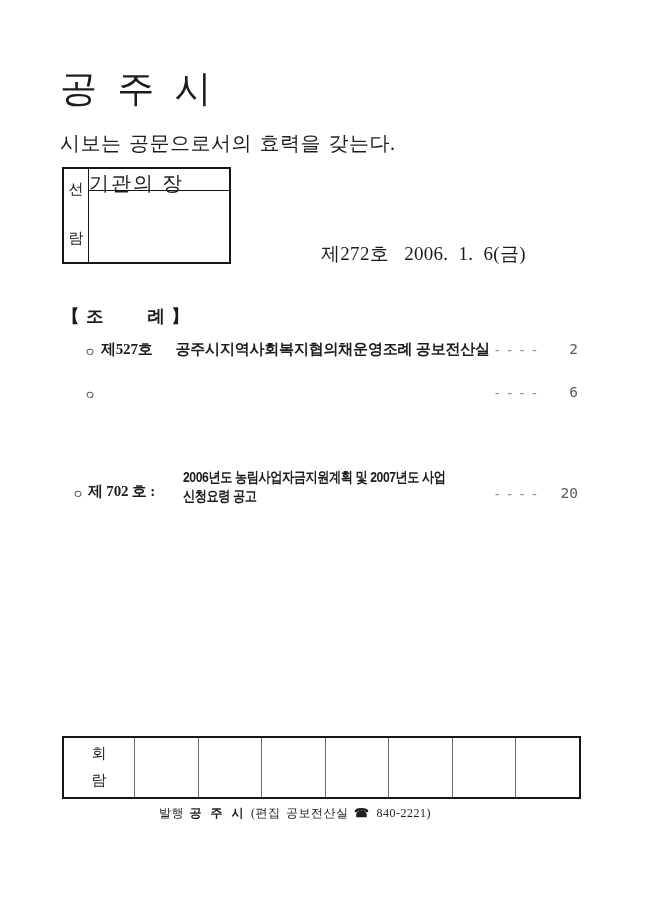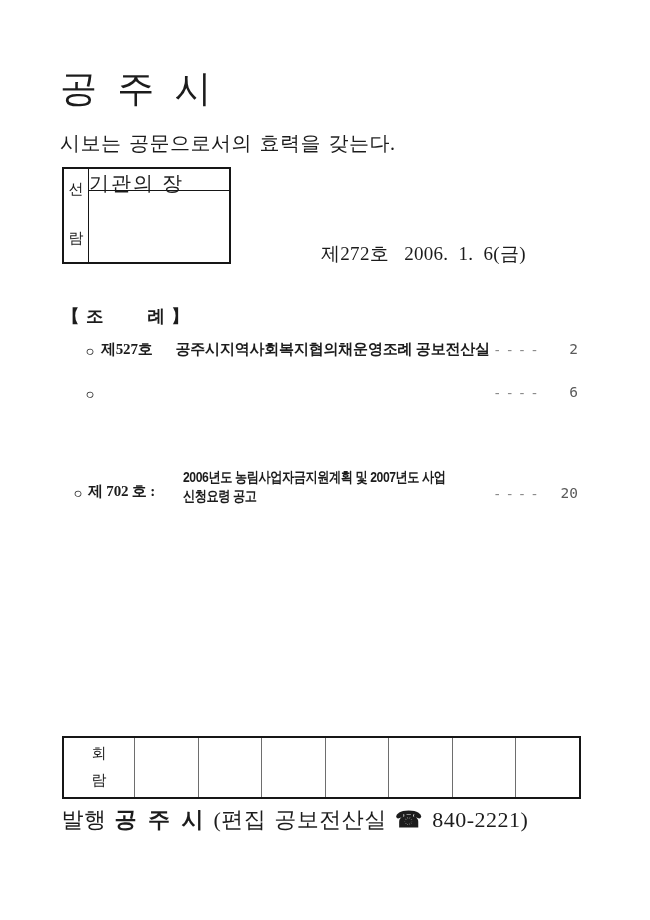--- a/index.html
+++ b/index.html
@@ -118,21 +118,21 @@
     font-size: 15px;
   }
   .circ-cell { flex: 1; border-right: 1px solid #6e6e6e; }
   .circ-cell:last-child { border-right: none; }
 
   
   #footer-line {
     left: 0; top: 805px;
     width: 590px;
     text-align: center;
-    font-size: 22px;
+    font-size: 12px;
     letter-spacing: 0.5px;
     word-spacing: 2px;
   }
   #footer-line .bold { font-weight: bold; letter-spacing: 2px; }
 </style>
 </head>
 <body>
 
 <div id="page">
 

